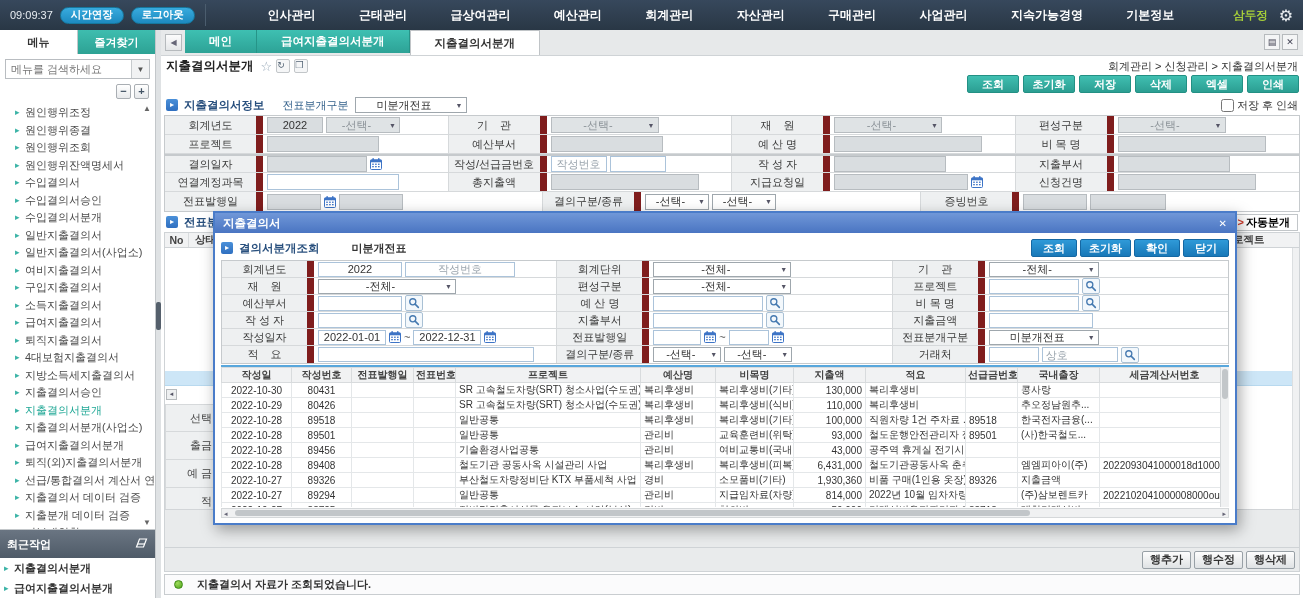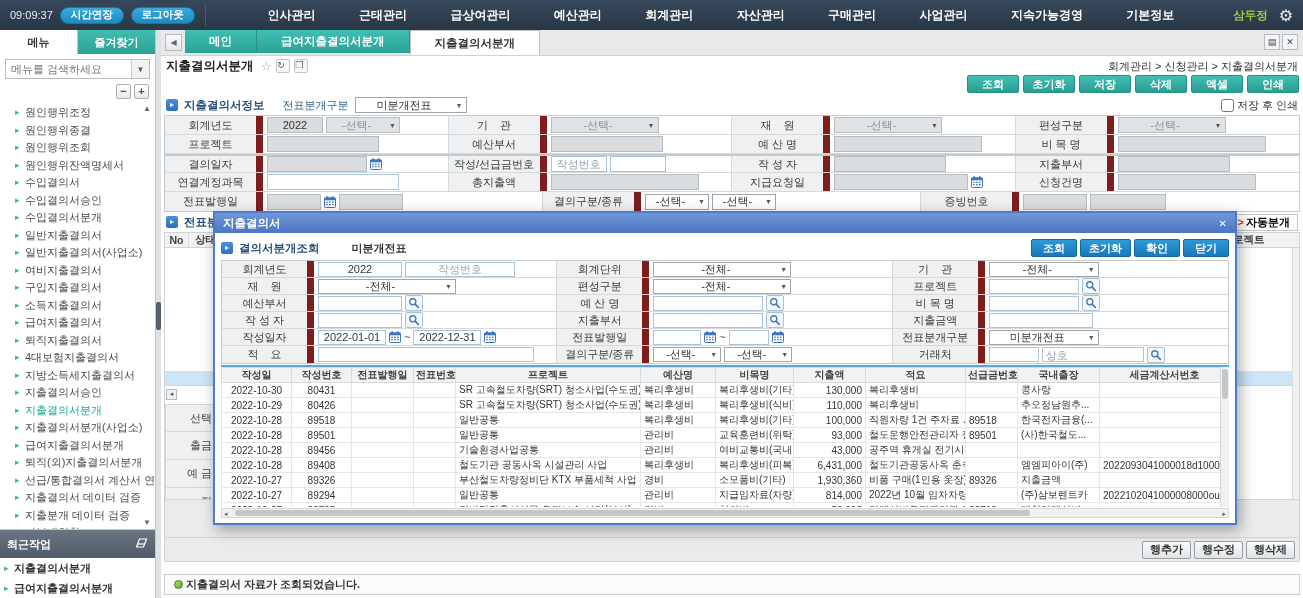--- a/index.html
+++ b/index.html
@@ -103,21 +103,21 @@
 .grid-area{position:relative;flex:1;border:1px solid #cfd3d6;border-top:none;background:#fff;overflow:hidden}
 .blue-row{position:absolute;left:0;right:7px;top:123px;height:15px;background:#cde6f7;border-bottom:1px solid #b8d9ef}
 .mini-left{position:absolute;left:1px;top:141px;width:11px;height:11px;border:1px solid #b6babd;background:#eef0f1;font-size:7px;color:#556;line-height:8px;text-align:center}
 .left-labels{position:absolute;left:0;top:156px;width:52px}
 .ll{height:28px;background:#eef0f1;border:1px solid #d6d9db;border-top:none;display:flex;align-items:center;justify-content:flex-end;padding-right:4px;color:#444;white-space:pre}
 .left-labels .ll:first-child{border-top:1px solid #d6d9db}
 .gray-band{position:absolute;left:0;right:0;bottom:0;height:38px;background:#e9ebec;border-top:1px solid #d2d5d8}
 .vtrack{position:absolute;right:0;top:0;bottom:38px;width:7px;background:#f0f1f2;border-left:1px solid #dcdfe1}
 .rowbtns{height:24px;display:flex;justify-content:flex-end;align-items:center;gap:3px;background:#e9ebec;border:1px solid #cfd3d6;border-top:none;padding:0 4px}
 .row-btn{height:18px;border:1px solid #98a0a6;background:linear-gradient(#fdfdfd,#dfe2e4);font-size:11px;font-weight:bold;color:#333;border-radius:2px;padding:0 7px}
-.statusbar{height:21px;background:#fbfbfc;border:1px solid #c9cdd0;display:flex;align-items:center;gap:3px;padding:0 9px;margin:12px 0 3px}
+.statusbar{height:21px;background:#fbfbfc;border:1px solid #c9cdd0;display:flex;align-items:center;gap:14px;padding:0 9px;margin:2px 0 3px}
 .dot{width:9px;height:9px;border-radius:50%;background:radial-gradient(circle at 35% 30%,#9fdc5a,#4ea31d);border:1px solid #3e8a14;flex:0 0 auto}
 .status-text{font-weight:bold}
 
 
 .modal{position:absolute;left:213px;top:211px;width:1024px;height:314px;background:#fff;border:2px solid #4a7cc9;box-shadow:3px 5px 14px rgba(0,0,0,.35);z-index:50;display:flex;flex-direction:column}
 .modal-title{height:20px;background:linear-gradient(#7097d8,#4a75c2);color:#fff;font-weight:bold;font-size:11.5px;display:flex;align-items:center;padding:0 8px;flex:0 0 auto}
 .modal-title .x{margin-left:auto;font-size:10px;cursor:pointer}
 .modal-body{flex:1;padding:3px 6px 5px;display:flex;flex-direction:column;min-height:0}
 .modal-sec{height:24px;display:flex;align-items:center;gap:6px;flex:0 0 auto}
 .m-sec-title{font-weight:bold;color:#29507e;font-size:11.5px}
@@ -798,21 +798,21 @@
               <span class="sel" style="width: 68px;">
                 <span class="sv">-선택-</span>
                 <span class="sa">▼</span>
               </span>
             </div>
           </div>
           <div class="f-pair">
             <div class="f-label">거래처</div>
             <div class="f-field">
               <input class="fld" style="width: 50px;">
-              <input class="fld" placeholder="상호" style="width: 102px;">
+              <input class="fld" placeholder="상호" style="width: 76px;">
               <span class="sbtn">
                 <svg width="12" height="12" viewBox="0 0 13 13">
                   <circle cx="5.2" cy="5.2" r="3.3" fill="none" stroke="#4579b0" stroke-width="1.4"></circle>
                   <line x1="7.7" y1="7.7" x2="11.2" y2="11.2" stroke="#4579b0" stroke-width="1.7" stroke-linecap="round"></line>
                 </svg>
               </span>
             </div>
           </div>
         </div>
       </div>

